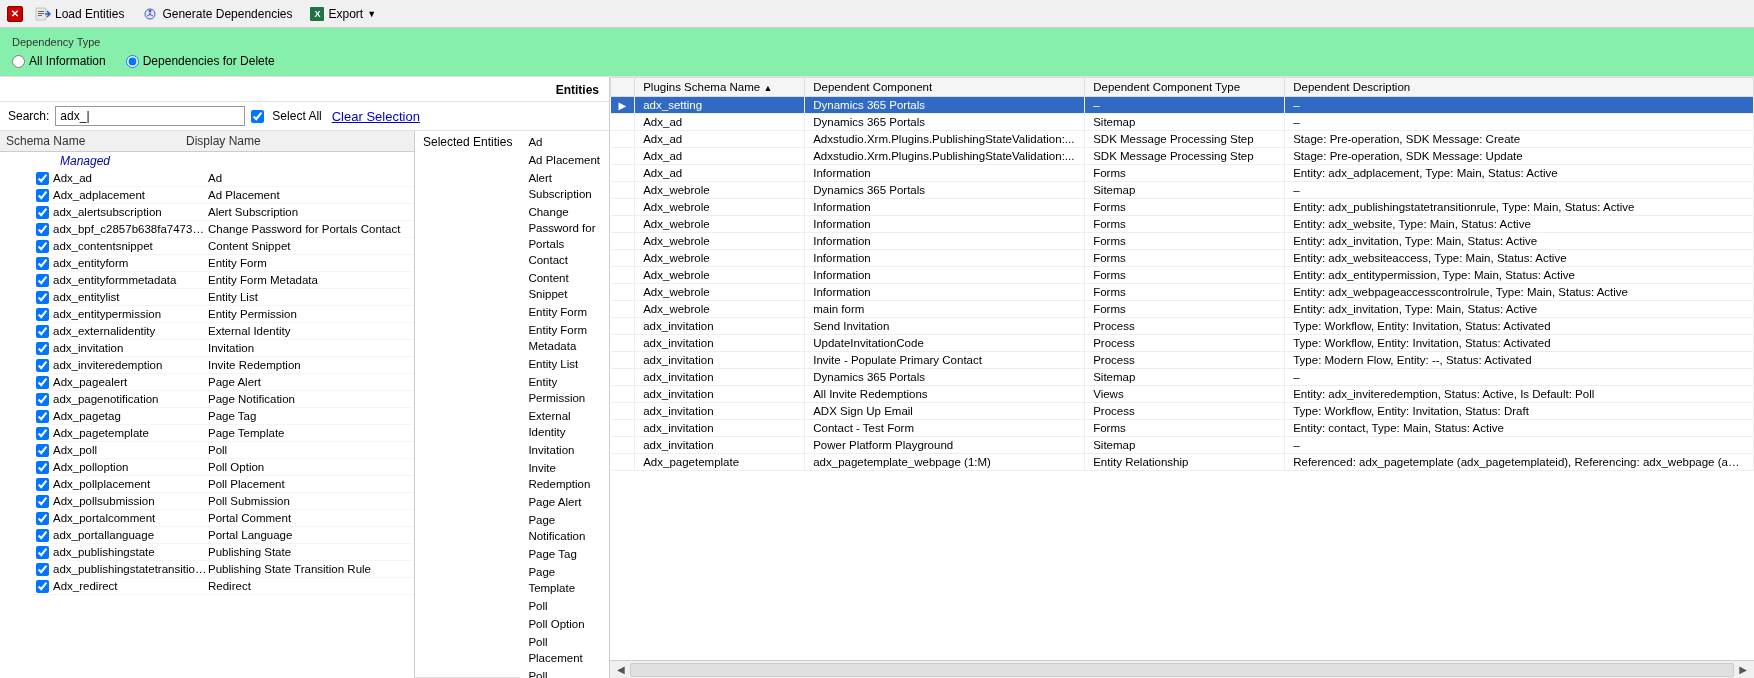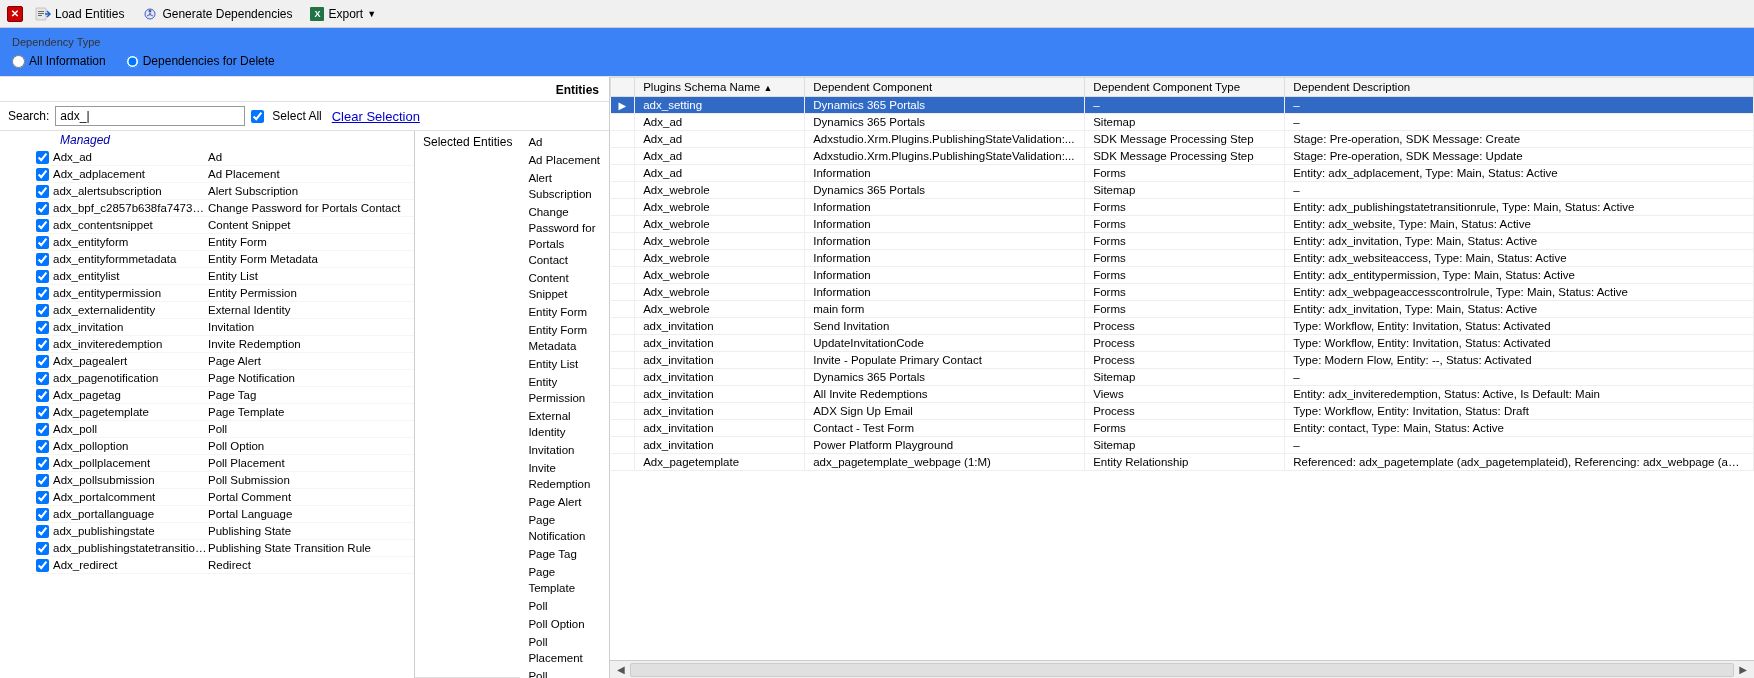--- a/index.html
+++ b/index.html
@@ -26,21 +26,21 @@
       font-size: 12px;
       height: 22px;
     }
     .toolbar-icon-close { width: 16px; height: 16px; background: #cc0000; border: 1px solid #880000; border-radius: 2px; display: flex; align-items: center; justify-content: center; color: white; font-size: 10px; font-weight: bold; }
 
     
     .main-content {
       display: flex;
       flex-direction: column;
       height: calc(100vh - 28px);
-      background: #3b82f6;
+      background: #86efac;
     }
 
     .dependency-type-section {
       padding: 8px 12px;
       border-bottom: 1px solid #e0e0e0;
     }
     .dependency-type-label {
       font-size: 11px;
       margin-bottom: 6px;
       color: #333;
@@ -307,20 +307,24 @@
         <span class="search-label">Search:</span>
         <input type="text" class="search-input" value="adx_|" style="">
         <input type="checkbox" class="select-all-cb" checked="" style="">
         <span class="select-all-label">Select All</span>
         <span class="clear-selection-link">Clear Selection</span>
       </div>
 
       <div class="entities-split">
 
         <div class="schema-list-panel">
+          <div class="schema-list-header">
+            <span class="schema-col">Schema Name</span>
+            <span class="display-col">Display Name</span>
+          </div>
           <div class="schema-list-body" id="schema-list-body">
             <div class="managed-section-header">Managed</div>
 
           <div class="schema-row">
     <input type="checkbox" checked="" style="">
     <span class="schema-name">Adx_ad</span>
     <span class="display-name">Ad</span>
   </div>
               <div class="schema-row">
     <input type="checkbox" checked="" style="">
@@ -624,21 +628,21 @@
     <td>adx_invitation</td>
     <td>Dynamics 365 Portals</td>
     <td>Sitemap</td>
     <td>–</td>
   </tr>
               <tr>
     <td class="row-arrow"></td>
     <td>adx_invitation</td>
     <td>All Invite Redemptions</td>
     <td>Views</td>
-    <td>Entity: adx_inviteredemption, Status: Active, Is Default: Main</td>
+    <td>Entity: adx_inviteredemption, Status: Active, Is Default: Poll</td>
   </tr>
               <tr>
     <td class="row-arrow"></td>
     <td>adx_invitation</td>
     <td>ADX Sign Up Email</td>
     <td>Process</td>
     <td>Type: Workflow, Entity: Invitation, Status: Draft</td>
   </tr>
               <tr>
     <td class="row-arrow"></td>

